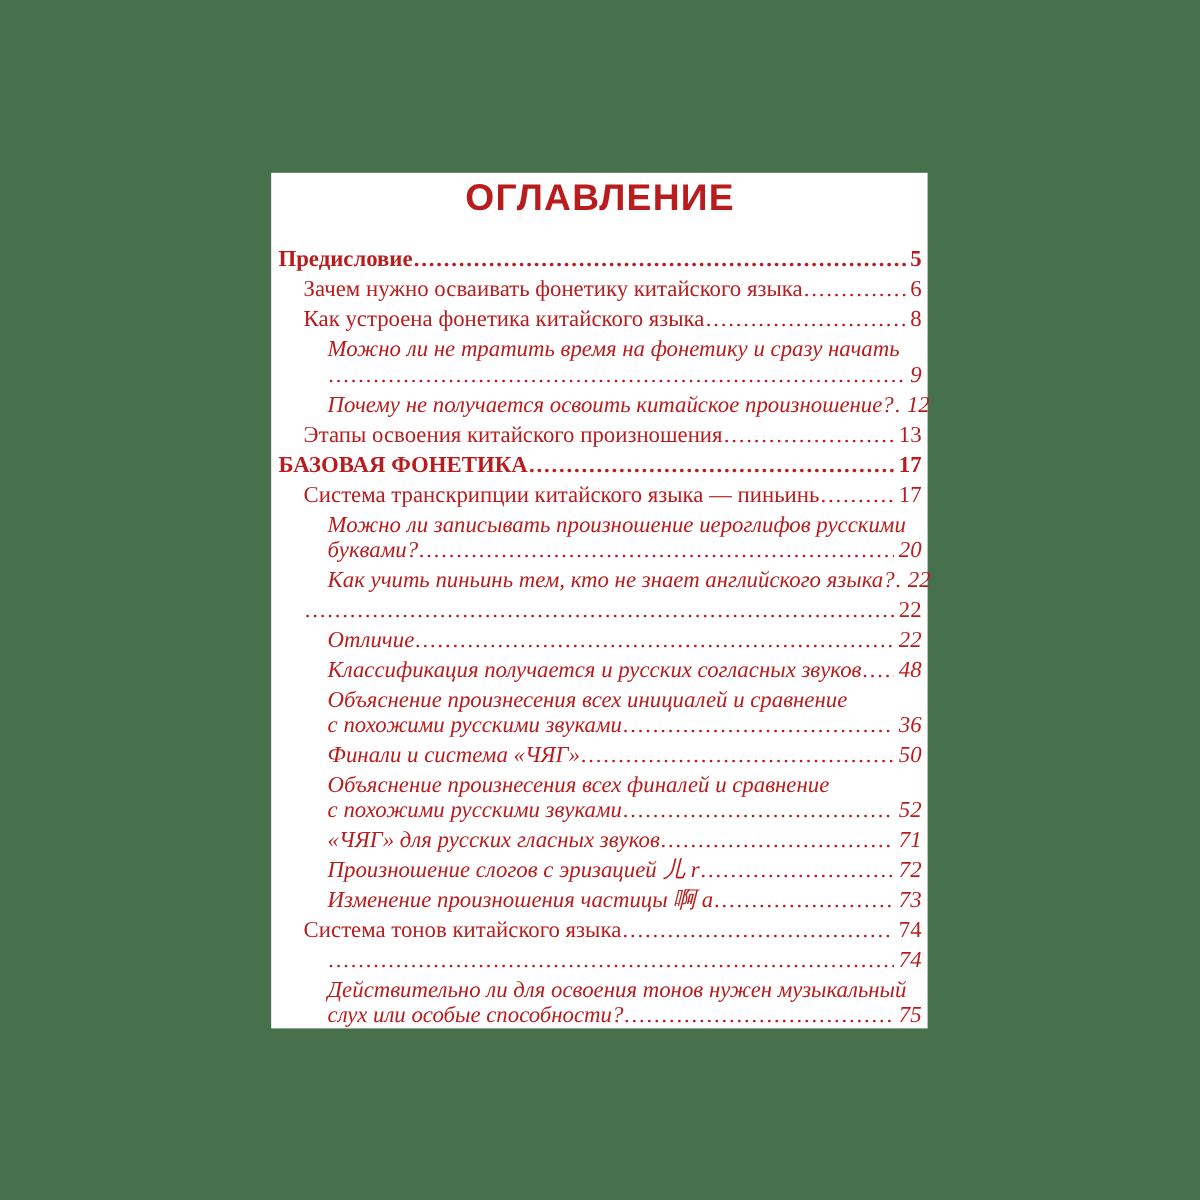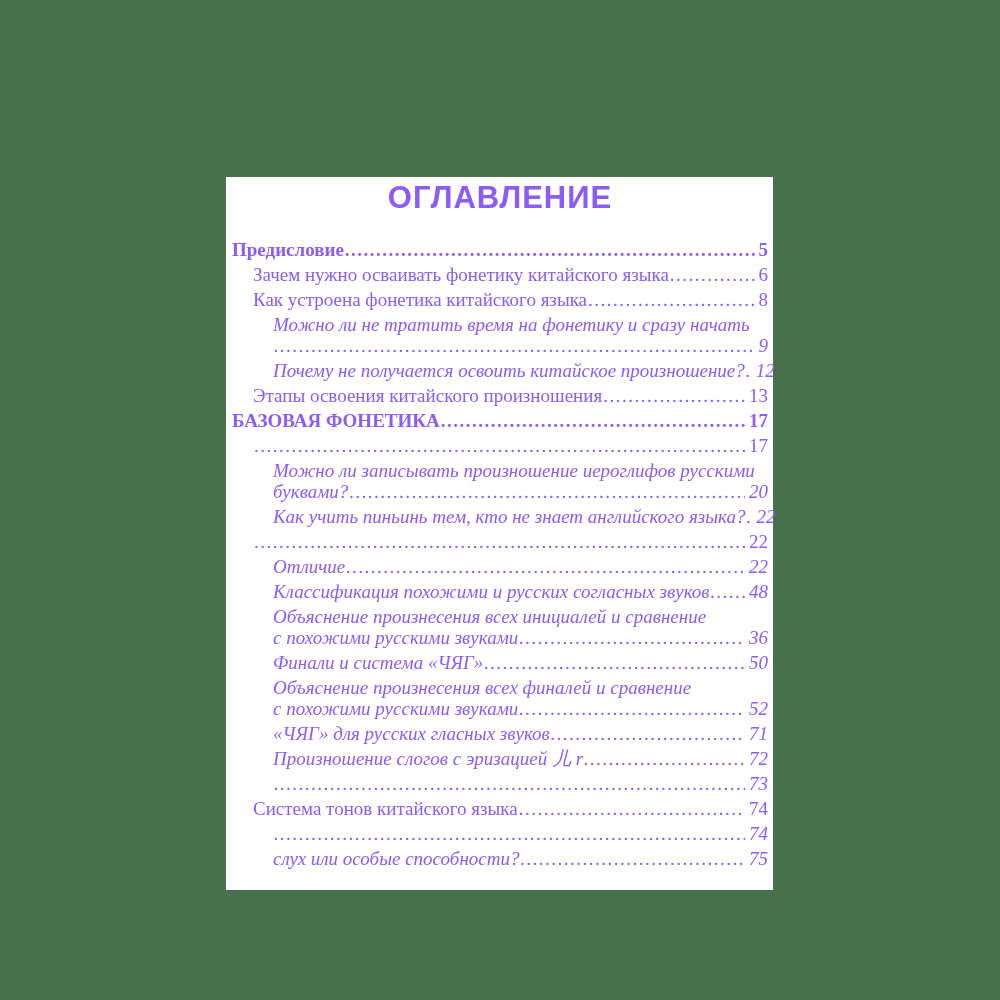--- a/index.html
+++ b/index.html
@@ -66,21 +66,21 @@
   }
   .dot-line .pagenum {
     flex: 0 0 auto;
     white-space: nowrap;
     text-align: right;
   }
 </style>
 </head>
 <body style="background: rgb(71, 112, 77);">
 
-<div class="paper" style="background: rgb(255, 255, 255); color: #8b5cf6; margin-top: 33px;">
+<div class="paper" style="background: rgb(255, 255, 255); color: #b91c1c;">
   <h1 class="toc-title">ОГЛАВЛЕНИЕ</h1>
   <div class="toc-list">
       <div class="entry level-0 bold">
         <div class="dot-line">
           <span class="label">Предисловие</span>
           <span class="dots">....................................................................................................................................................................................</span>
           <span class="pagenum">5</span>
         </div>
       </div>
       <div class="entry level-1">
@@ -120,20 +120,21 @@
       </div>
       <div class="entry level-0 bold">
         <div class="dot-line">
           <span class="label">БАЗОВАЯ ФОНЕТИКА</span>
           <span class="dots">....................................................................................................................................................................................</span>
           <span class="pagenum">17</span>
         </div>
       </div>
       <div class="entry level-1">
         <div class="dot-line">
+          <span class="label">Система транскрипции китайского языка — пиньинь</span>
           <span class="dots">....................................................................................................................................................................................</span>
           <span class="pagenum">17</span>
         </div>
       </div>
       <div class="entry level-2">
         <div class="wrap-line">Можно ли записывать произношение иероглифов русскими</div>
         <div class="dot-line">
           <span class="label">буквами?</span>
           <span class="dots">....................................................................................................................................................................................</span>
           <span class="pagenum">20</span>
@@ -154,21 +155,21 @@
       </div>
       <div class="entry level-2">
         <div class="dot-line">
           <span class="label">Отличие</span>
           <span class="dots">....................................................................................................................................................................................</span>
           <span class="pagenum">22</span>
         </div>
       </div>
       <div class="entry level-2">
         <div class="dot-line">
-          <span class="label">Классификация похожими и русских согласных звуков</span>
+          <span class="label">Классификация получается и русских согласных звуков</span>
           <span class="dots">....................................................................................................................................................................................</span>
           <span class="pagenum">48</span>
         </div>
       </div>
       <div class="entry level-2">
         <div class="wrap-line">Объяснение произнесения всех инициалей и сравнение</div>
         <div class="dot-line">
           <span class="label">с похожими русскими звуками</span>
           <span class="dots">....................................................................................................................................................................................</span>
           <span class="pagenum">36</span>
@@ -198,38 +199,40 @@
       </div>
       <div class="entry level-2">
         <div class="dot-line">
           <span class="label">Произношение слогов с эризацией 儿 r</span>
           <span class="dots">....................................................................................................................................................................................</span>
           <span class="pagenum">72</span>
         </div>
       </div>
       <div class="entry level-2">
         <div class="dot-line">
+          <span class="label">Изменение произношения частицы 啊 a</span>
           <span class="dots">....................................................................................................................................................................................</span>
           <span class="pagenum">73</span>
         </div>
       </div>
       <div class="entry level-1">
         <div class="dot-line">
           <span class="label">Система тонов китайского языка</span>
           <span class="dots">....................................................................................................................................................................................</span>
           <span class="pagenum">74</span>
         </div>
       </div>
       <div class="entry level-2">
         <div class="dot-line">
           <span class="dots">....................................................................................................................................................................................</span>
           <span class="pagenum">74</span>
         </div>
       </div>
       <div class="entry level-2">
+        <div class="wrap-line">Действительно ли для освоения тонов нужен музыкальный</div>
         <div class="dot-line">
           <span class="label">слух или особые способности?</span>
           <span class="dots">....................................................................................................................................................................................</span>
           <span class="pagenum">75</span>
         </div>
       </div>
     </div>
 </div>
 
 </body></html>

